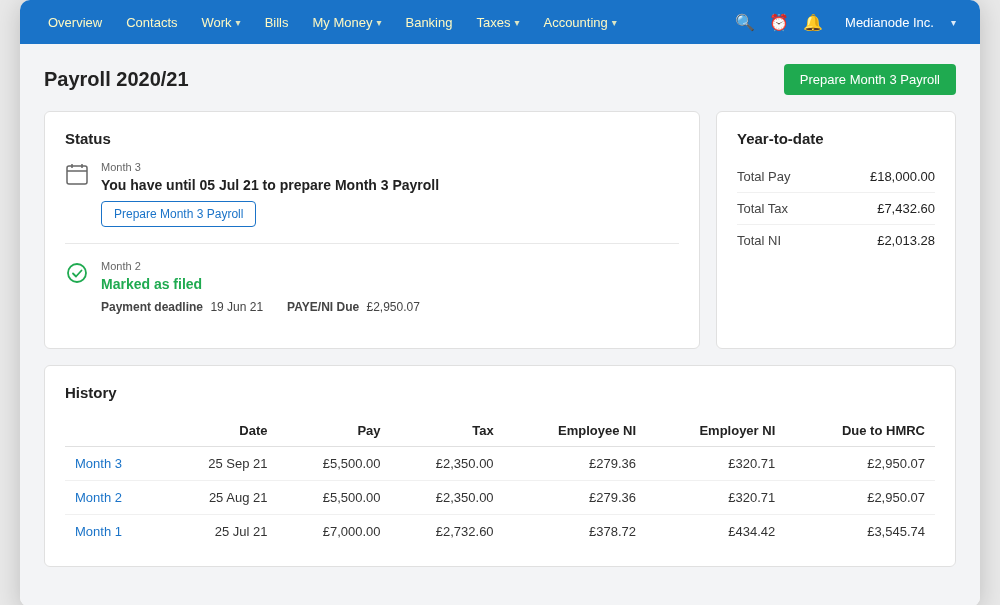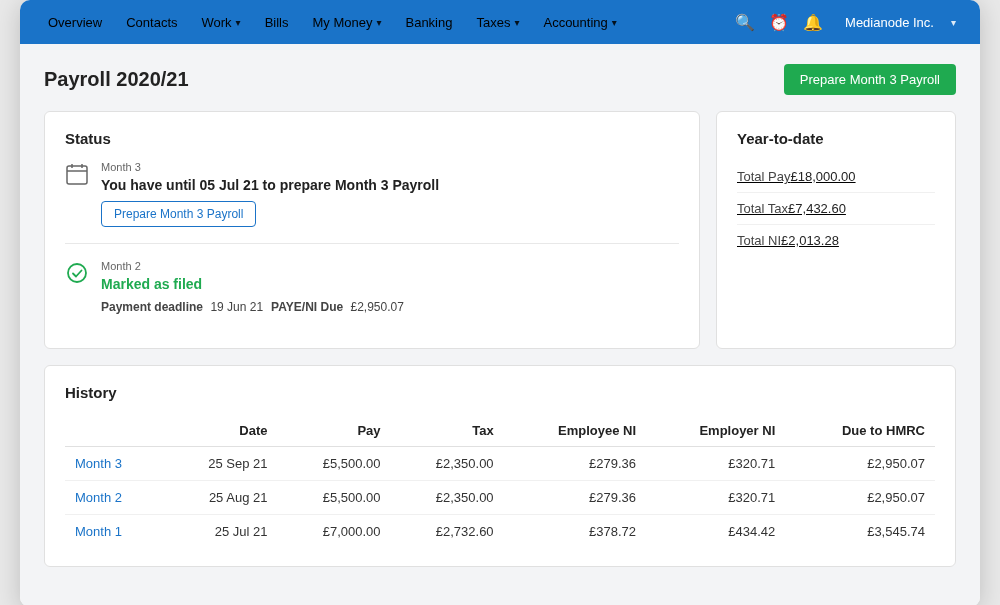--- a/index.html
+++ b/index.html
@@ -22,21 +22,21 @@
     
     .nav-bar {
       background: #1a73c8;
       display: flex;
       align-items: center;
       padding: 0 16px;
       height: 44px;
       gap: 0;
     }
     .nav-item {
-      color: #000000;
+      color: #fef9c3;
       padding: 0 12px;
       height: 44px;
       display: flex;
       align-items: center;
       font-size: 13px;
       cursor: pointer;
       white-space: nowrap;
       gap: 4px;
     }
     .nav-chevron {
@@ -155,33 +155,32 @@
     .status-desc {
       font-size: 12px;
       color: #555;
       margin-bottom: 10px;
       line-height: 1.5;
     }
     .status-footer {
       font-size: 12px;
       color: #444;
       display: flex;
-      gap: 8px;
+      gap: 24px;
     }
     .status-footer-label { font-weight: 600; margin-right: 4px; }
     .divider { border: none; border-top: 1px solid #e8e8e8; margin: 16px 0; }
 
     
     .ytd-row {
       display: flex;
-      justify-content: flex-start;
+      justify-content: space-between;
       padding: 8px 0;
       border-bottom: 1px solid #f0f0f0;
       font-size: 13px;
-      text-decoration: underline;
     }
     .ytd-row:last-child { border-bottom: none; }
     .ytd-label { color: #444; }
     .ytd-value { font-weight: 500; color: #222; }
 
     
     .full-card {
       background: #fff;
       border-radius: 6px;
       border: 1px solid #e0e0e0;

